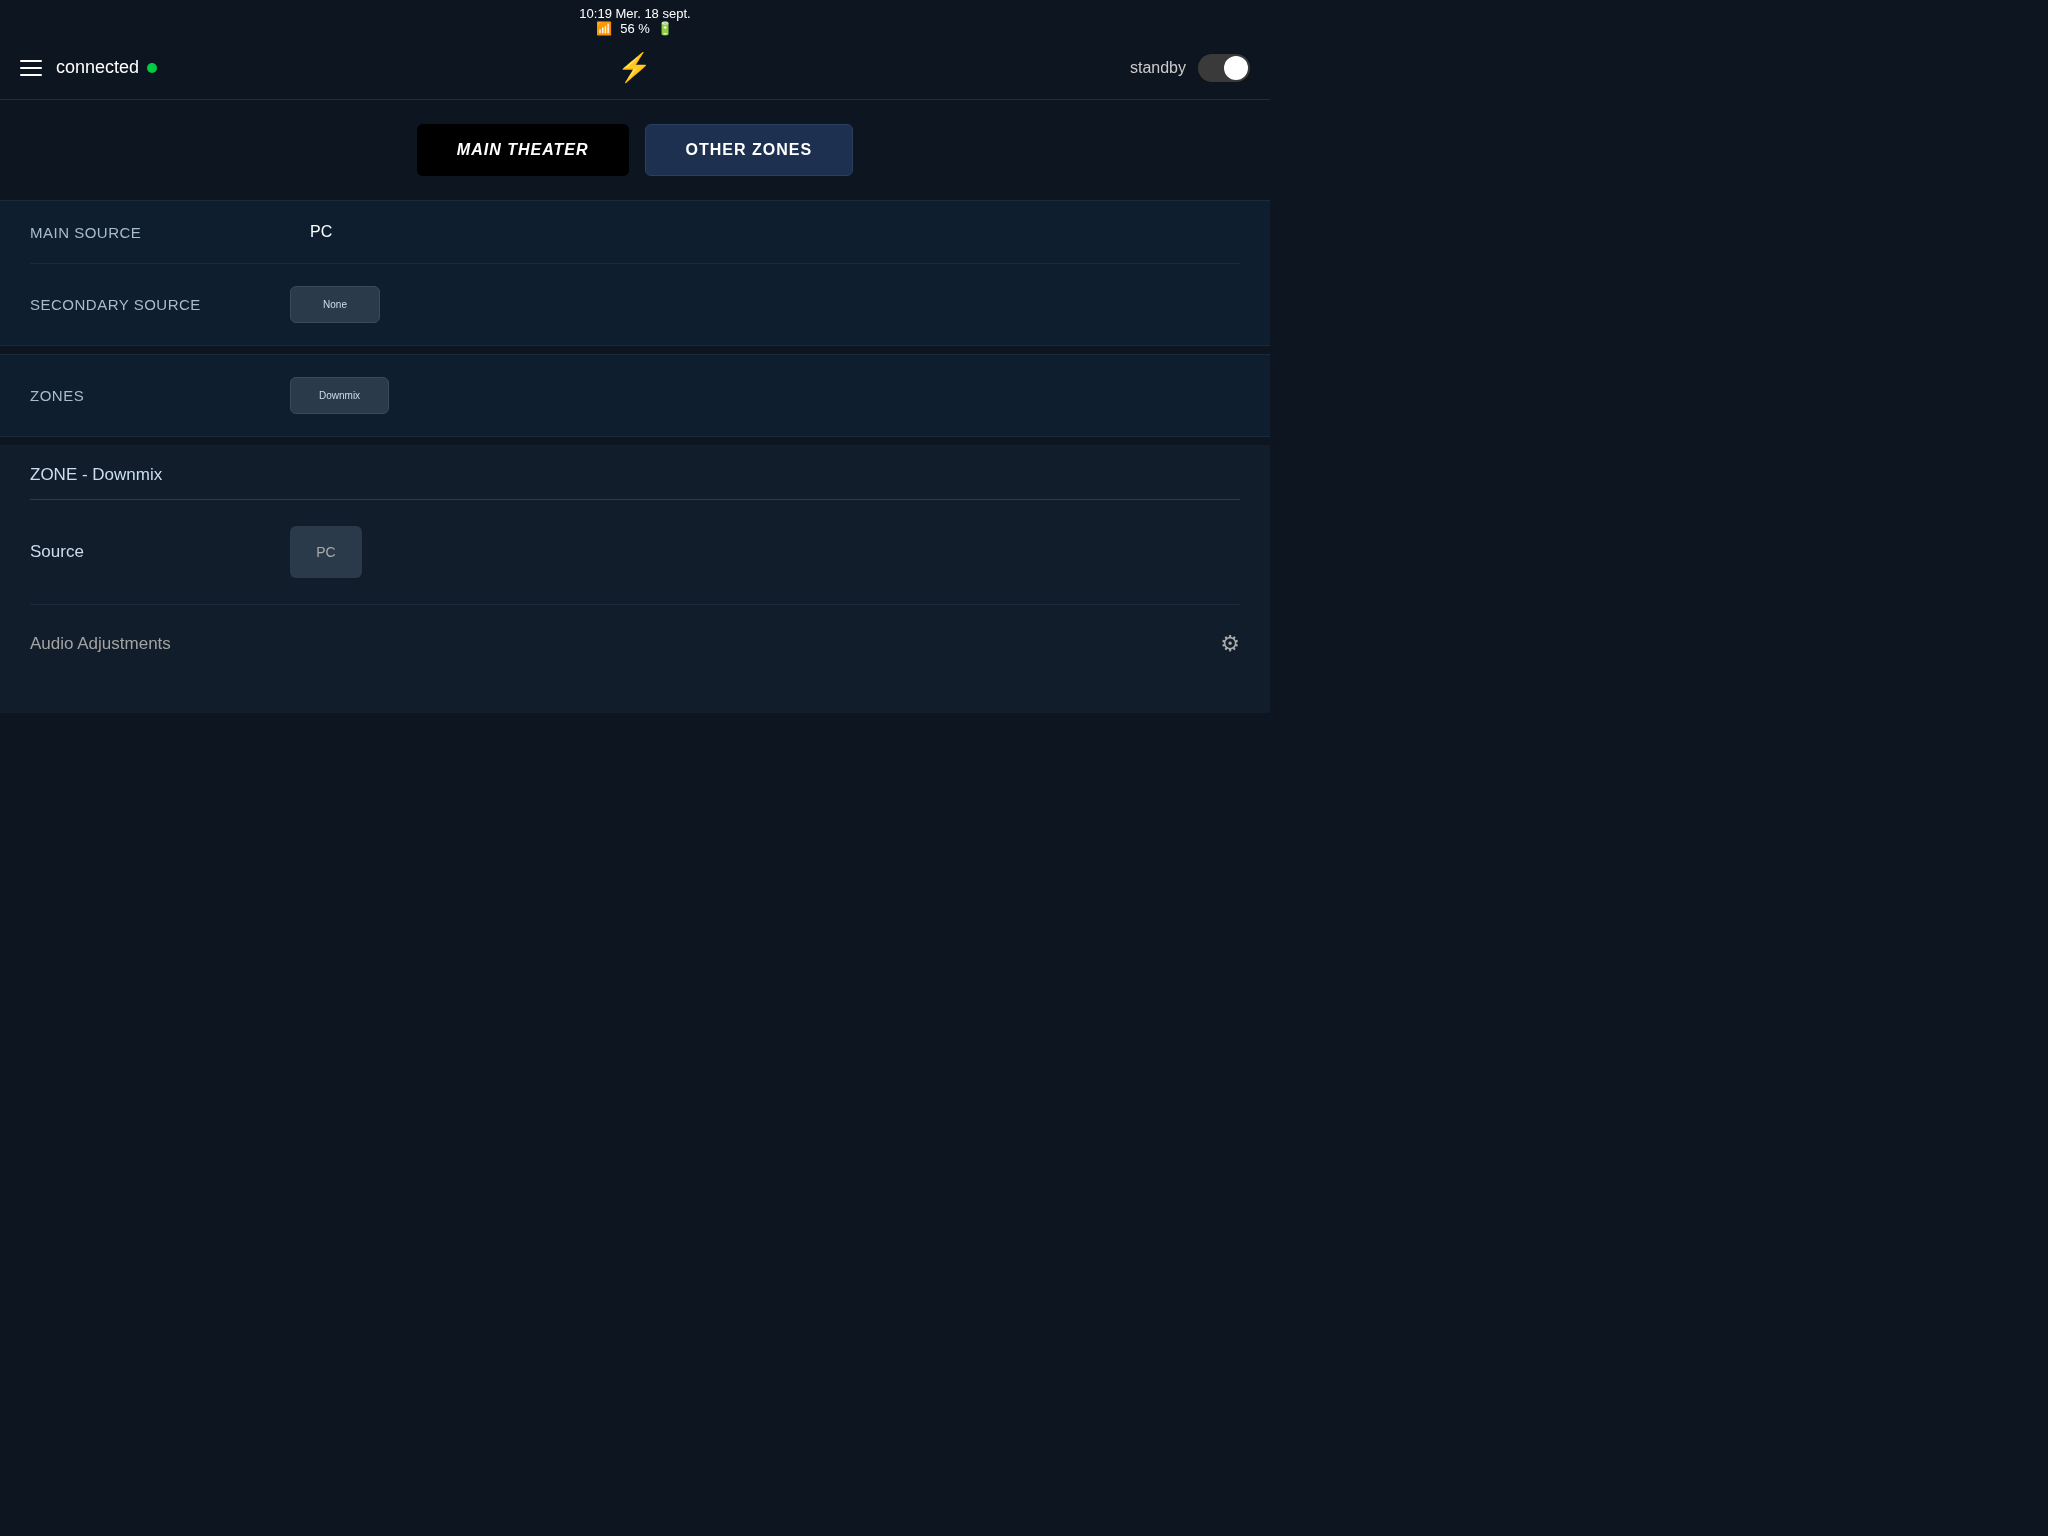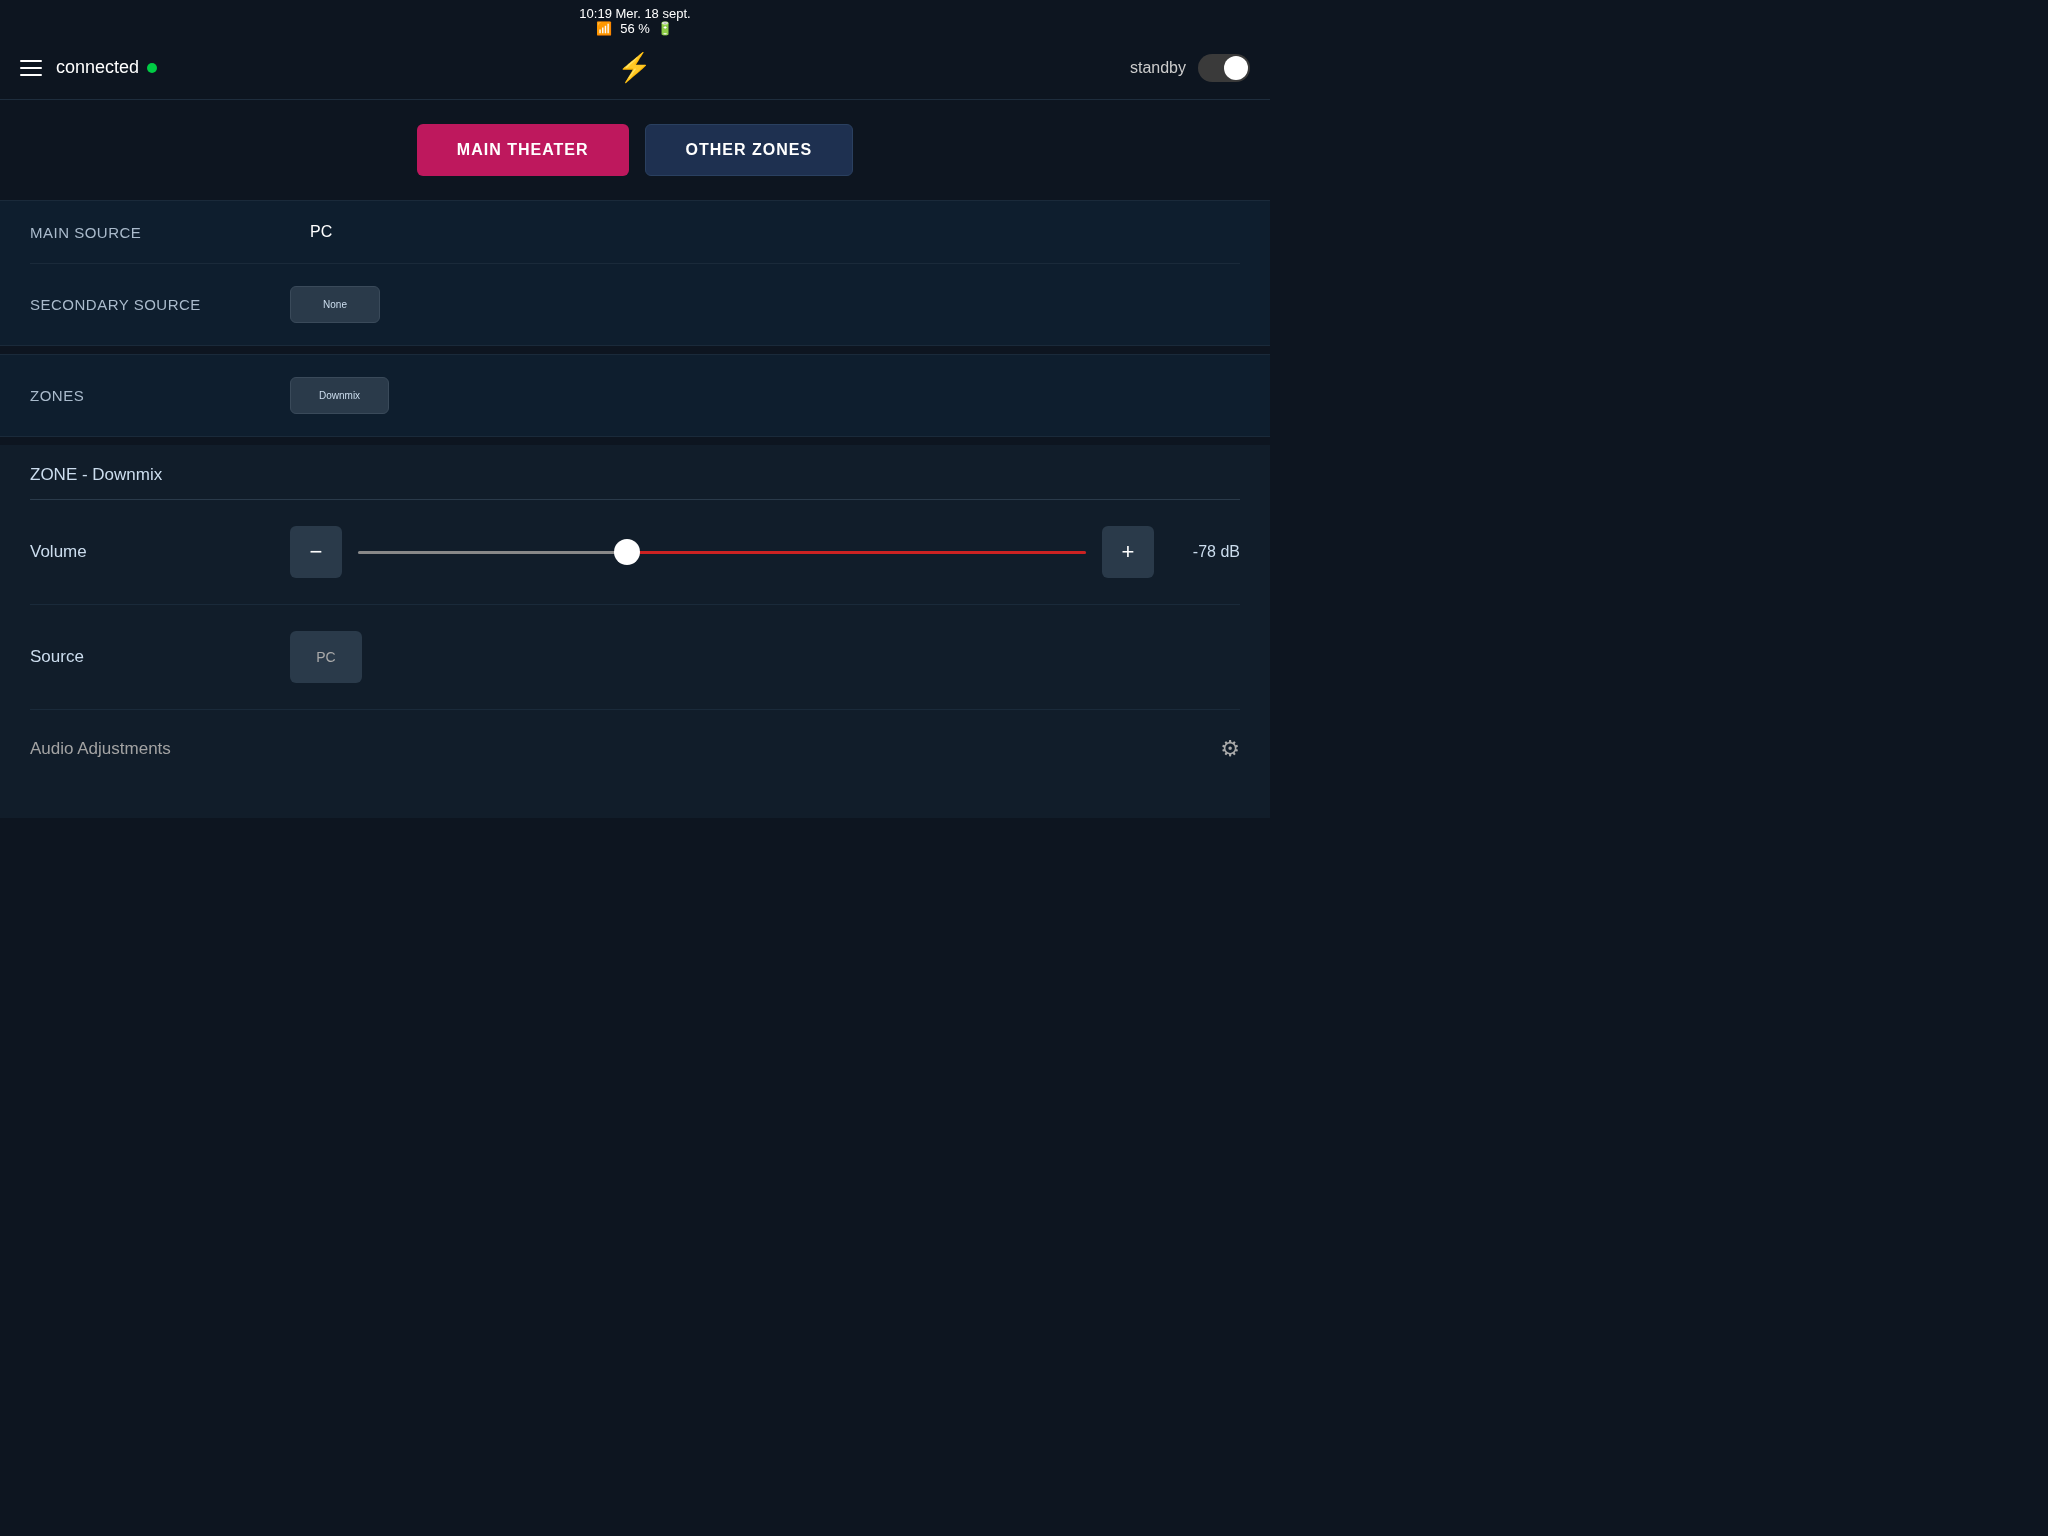--- a/index.html
+++ b/index.html
@@ -146,21 +146,22 @@
       border-radius: 6px;
       font-size: 16px;
       font-weight: 600;
       letter-spacing: 1px;
       cursor: pointer;
       border: none;
       color: #ffffff;
     }
 
     .zone-tab.active {
-      background-color: #be185d;
+      background-color: #000000;
+      font-style: italic;
     }
 
     .zone-tab.inactive {
       background-color: #1e3050;
       border: 1px solid #2a4060;
     }
 
     
     .section-panel {
       background-color: #0e1e2e;
@@ -419,35 +420,20 @@
 <div class="section-panel">
   <div class="section-row">
     <span class="section-label">ZONES</span>
     <button class="section-button">Downmix</button>
   </div>
 </div>
 
 <div class="zone-detail-panel">
   <div class="zone-detail-title">ZONE - Downmix</div>
 
-  <div class="zone-detail-row">
-    <span class="zone-detail-label">Volume</span>
-    <div class="volume-controls">
-      <button class="vol-btn">−</button>
-      <div class="volume-slider-container">
-        <div class="volume-track">
-          <div class="volume-fill-left"></div>
-          <div class="volume-fill-right"></div>
-          <div class="volume-thumb"></div>
-        </div>
-      </div>
-      <button class="vol-btn">+</button>
-      <span class="volume-db">-78 dB</span>
-    </div>
-  </div>
 
 
   <div class="zone-detail-row">
     <span class="zone-detail-label">Source</span>
     <button class="source-btn">PC</button>
   </div>
 
   <div class="audio-adj-row">
     <span class="audio-adj-label">Audio Adjustments</span>
     <span class="gear-icon">⚙</span>

